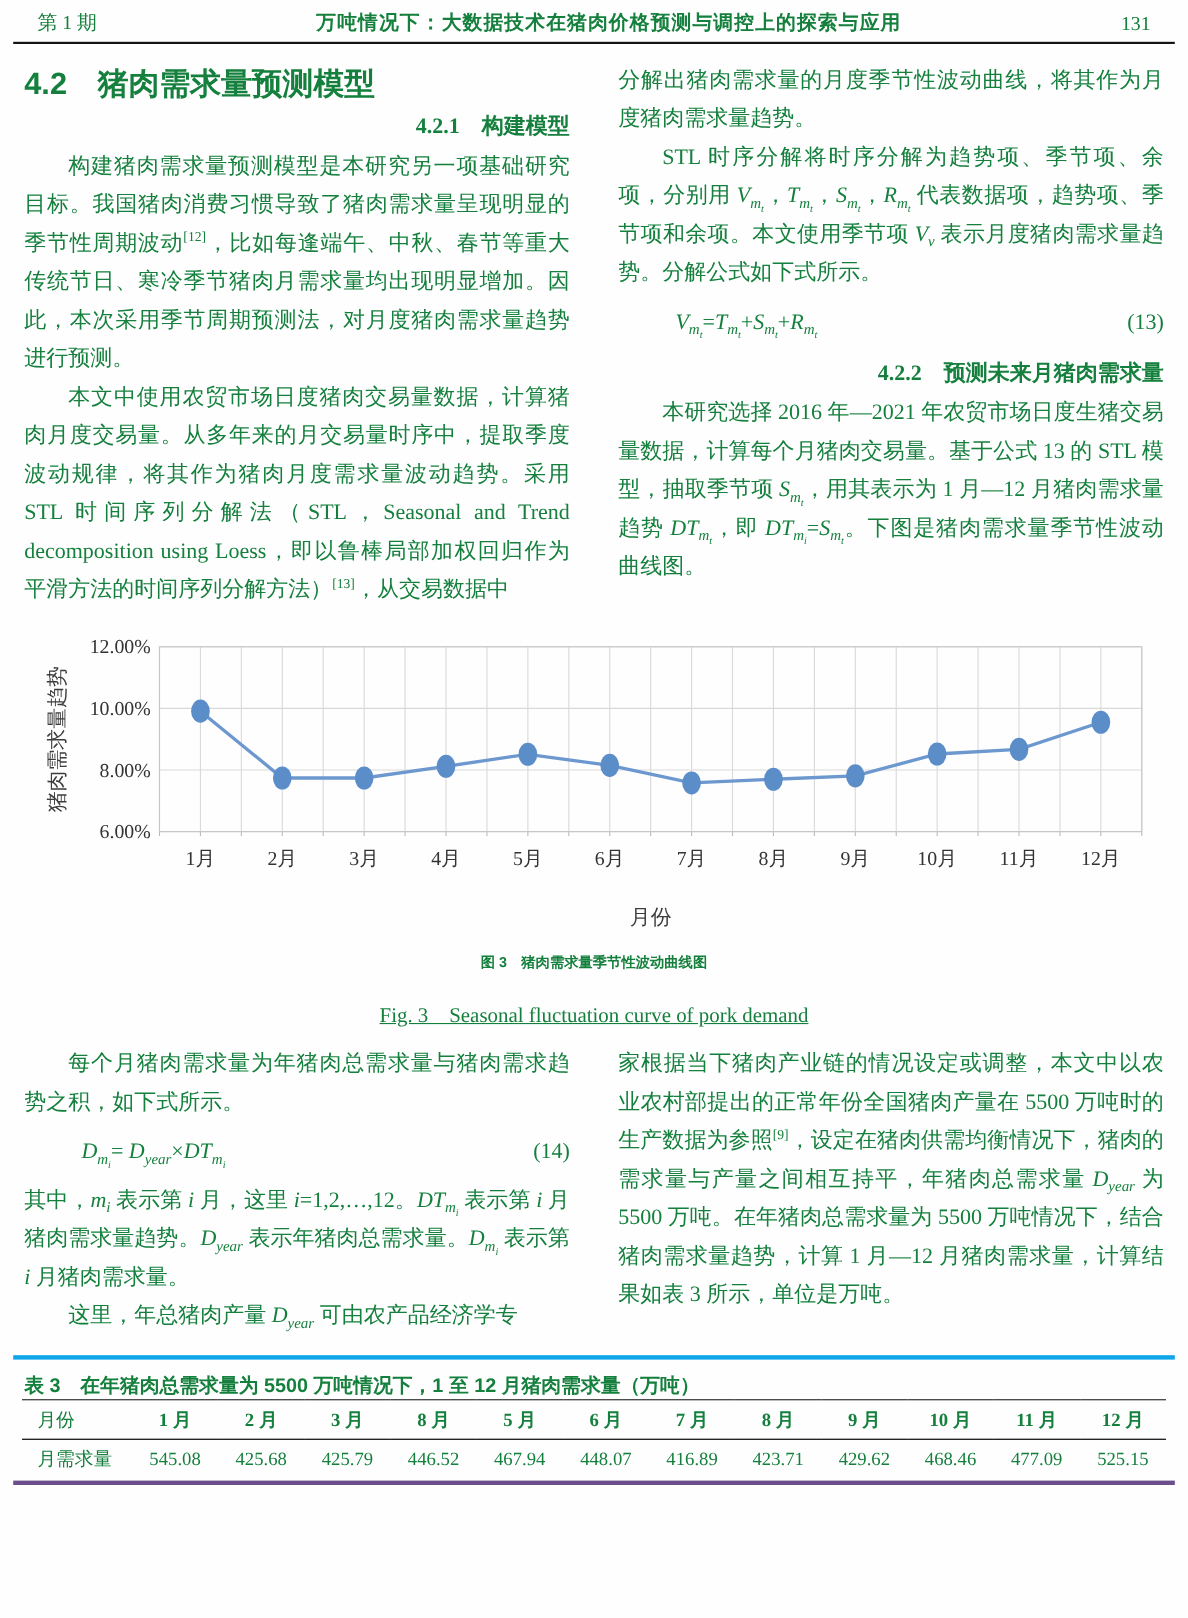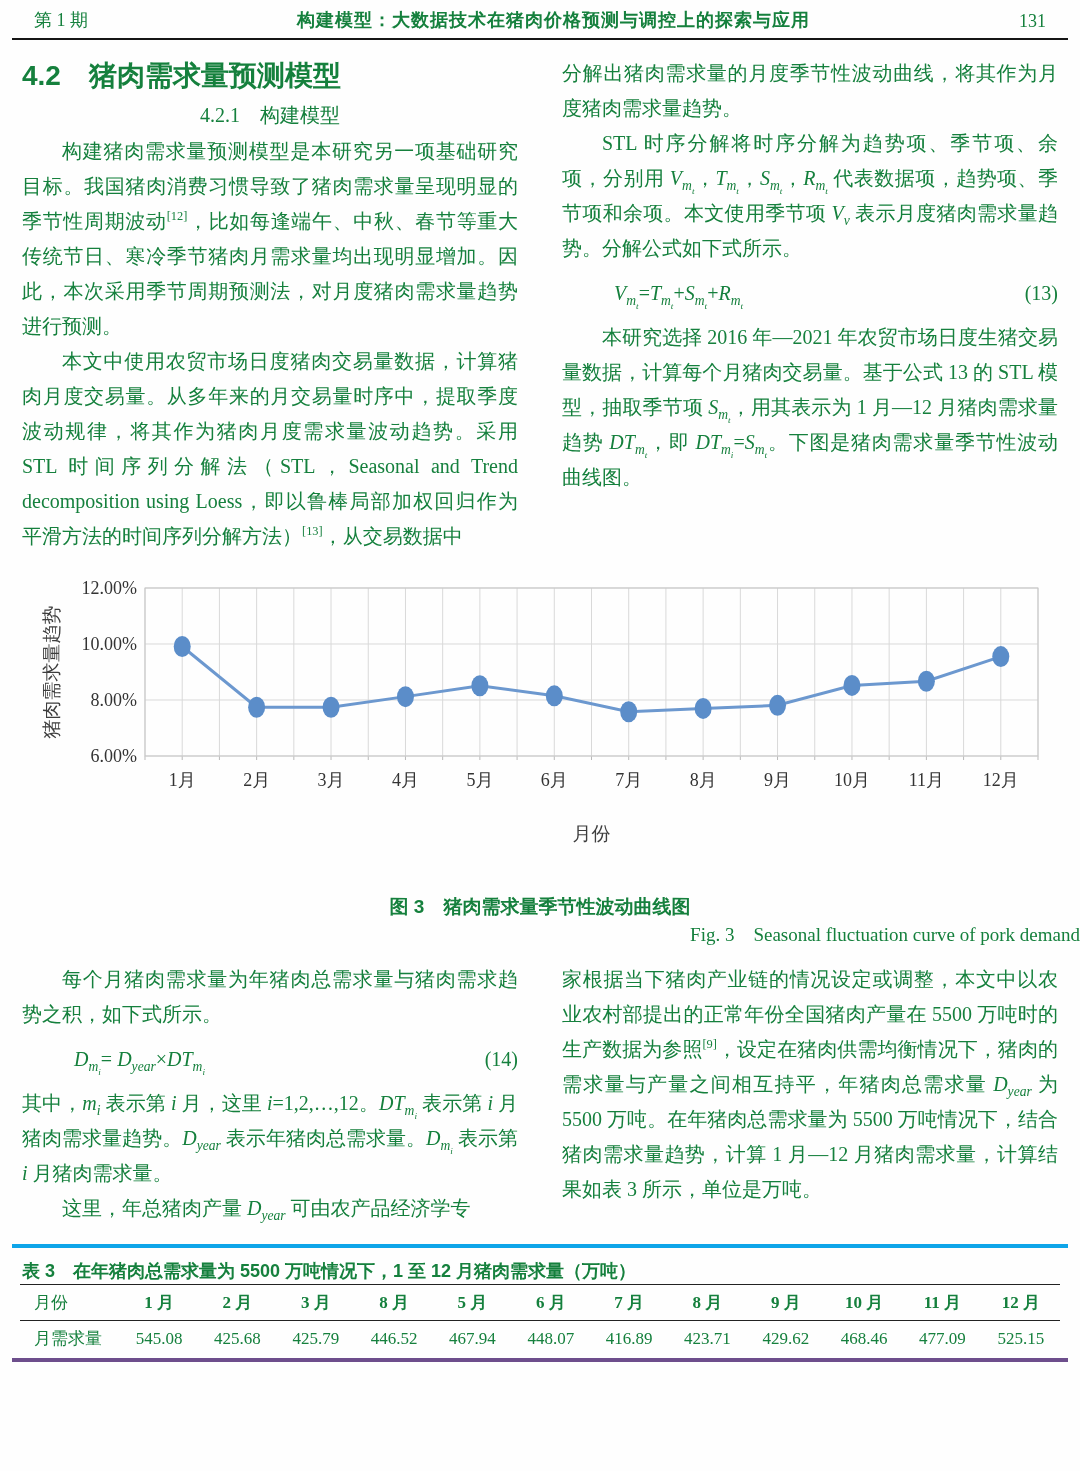--- a/index.html
+++ b/index.html
@@ -21,43 +21,43 @@
   
   .cols { display:grid; grid-template-columns:1fr 1fr; column-gap:44px; padding:0 22px; }
   .col  { font-size:20px; line-height:35px; text-align:justify; }
   .cols-top { margin-top:16px; }
   .cols-bottom { margin-top:14px; }
   h2.sec {
     font-family:"Liberation Sans","DejaVu Sans",sans-serif;
     font-size:28px; font-weight:bold; line-height:40px; text-align:left;
   }
   h3.subsec {
-    font-size:20px; font-weight:normal; line-height:38px; text-align:center;
+    font-size:20px; font-weight:bold; line-height:38px; text-align:right;
   }
   .par { text-indent:2em; }
   .par-cont { text-indent:0; }
   sup { font-size:0.62em; line-height:0; }
   sub { font-size:0.68em; line-height:0; }
   i { font-family:"Liberation Serif","DejaVu Serif",serif; }
   .formula {
     display:flex; justify-content:space-between; align-items:center;
     padding:10px 0 10px 2.6em; line-height:34px;
   }
   .formula .fno { font-style:normal; }
   
   .figure { margin-top:10px; }
   .chart-wrap { margin-left:40px; width:1010px; height:302px; }
   .chart text { font-family:"Liberation Serif","DejaVu Serif",serif; fill:#333333; }
   .chart .tick-label { font-size:18px; }
   .chart .axis-title { font-size:19px; fill:#3d3d3d; }
   .fig-cap-zh {
-    text-align:center; font-weight:bold; font-size:19px; margin-top:28px;
+    text-align:center; font-weight:bold; font-size:13px; 
     font-family:"Liberation Sans","DejaVu Sans",sans-serif;
   }
-  .fig-cap-en { text-align:right; font-size:19px; margin-top:2px; }
+  .fig-cap-en { text-align:center; font-size:19px; margin-top:26px;text-decoration:underline; }
   
   .table-block { margin:18px 12px 0 12px; border-top:4px solid #0ea5e9; border-bottom:4px solid #6d4e8c; padding-bottom:2px;}
   .tbl-cap-zh {
     font-family:"Liberation Sans","DejaVu Sans",sans-serif;
     font-weight:bold; font-size:18px; padding:10px 10px 0 10px; line-height:26px;
   }
   .tbl-cap-en { font-size:18px; padding:6px 10px 8px 10px; line-height:24px; }
   table.demand { width:calc(100% - 16px); margin:0 8px; border-collapse:collapse; }
   table.demand tr.hrow { border-top:1.5px solid #222; border-bottom:1.2px solid #222; }
   table.demand th, table.demand td {
@@ -67,38 +67,39 @@
   table.demand th { font-weight:bold; }
   table.demand th:first-child, table.demand td:first-child { text-align:left; width:100px; padding-left:14px; font-weight:normal; }
 </style>
 </head>
 <body>
 
 <div class="page">
 
   <div class="hdr">
     <span class="hdr-issue">第 1 期</span>
-    <span class="hdr-title">构建模型：大数据技术在猪肉价格预测与调控上的探索与应用</span>
+    <span class="hdr-title">万吨情况下：大数据技术在猪肉价格预测与调控上的探索与应用</span>
     <span class="hdr-page">131</span>
   </div>
 
   <div class="cols cols-top">
     <div class="col">
       <h2 class="sec">4.2　猪肉需求量预测模型</h2>
       <h3 class="subsec">4.2.1　构建模型</h3>
       <p class="par">构建猪肉需求量预测模型是本研究另一项基础研究目标。我国猪肉消费习惯导致了猪肉需求量呈现明显的季节性周期波动<sup>[12]</sup>，比如每逢端午、中秋、春节等重大传统节日、寒冷季节猪肉月需求量均出现明显增加。因此，本次采用季节周期预测法，对月度猪肉需求量趋势进行预测。</p>
       <p class="par">本文中使用农贸市场日度猪肉交易量数据，计算猪肉月度交易量。从多年来的月交易量时序中，提取季度波动规律，将其作为猪肉月度需求量波动趋势。采用 STL 时间序列分解法（STL，Seasonal and Trend decomposition using Loess，即以鲁棒局部加权回归作为平滑方法的时间序列分解方法）<sup>[13]</sup>，从交易数据中</p>
     </div>
     <div class="col">
       <p class="par-cont">分解出猪肉需求量的月度季节性波动曲线，将其作为月度猪肉需求量趋势。</p>
       <p class="par">STL 时序分解将时序分解为趋势项、季节项、余项，分别用 <i>V</i><sub><i>m<sub>t</sub></i></sub>，<i>T</i><sub><i>m<sub>t</sub></i></sub>，<i>S</i><sub><i>m<sub>t</sub></i></sub>，<i>R</i><sub><i>m<sub>t</sub></i></sub> 代表数据项，趋势项、季节项和余项。本文使用季节项 <i>V</i><sub><i>v</i></sub> 表示月度猪肉需求量趋势。分解公式如下式所示。</p>
       <div class="formula">
         <span><i>V</i><sub><i>m<sub>t</sub></i></sub>=<i>T</i><sub><i>m<sub>t</sub></i></sub>+<i>S</i><sub><i>m<sub>t</sub></i></sub>+<i>R</i><sub><i>m<sub>t</sub></i></sub></span>
         <span class="fno">(13)</span>
       </div>
+      <h3 class="subsec">4.2.2　预测未来月猪肉需求量</h3>
       <p class="par">本研究选择 2016 年—2021 年农贸市场日度生猪交易量数据，计算每个月猪肉交易量。基于公式 13 的 STL 模型，抽取季节项 <i>S</i><sub><i>m<sub>t</sub></i></sub>，用其表示为 1 月—12 月猪肉需求量趋势 <i>DT</i><sub><i>m<sub>t</sub></i></sub>，即 <i>DT</i><sub><i>m<sub>i</sub></i></sub>=<i>S</i><sub><i>m<sub>t</sub></i></sub>。下图是猪肉需求量季节性波动曲线图。</p>
     </div>
   </div>
 
   <div class="figure">
     <div class="chart-wrap">
       <svg class="chart" width="1010" height="302" viewBox="0 0 1010 302">
           <line x1="105" y1="24" x2="105" y2="192" stroke="#d9d9d9" stroke-width="1"></line>
           <line x1="105" y1="192" x2="105" y2="196" stroke="#b9b9b9" stroke-width="1"></line>
           <line x1="142.20833333333334" y1="24" x2="142.20833333333334" y2="192" stroke="#d9d9d9" stroke-width="1"></line>

